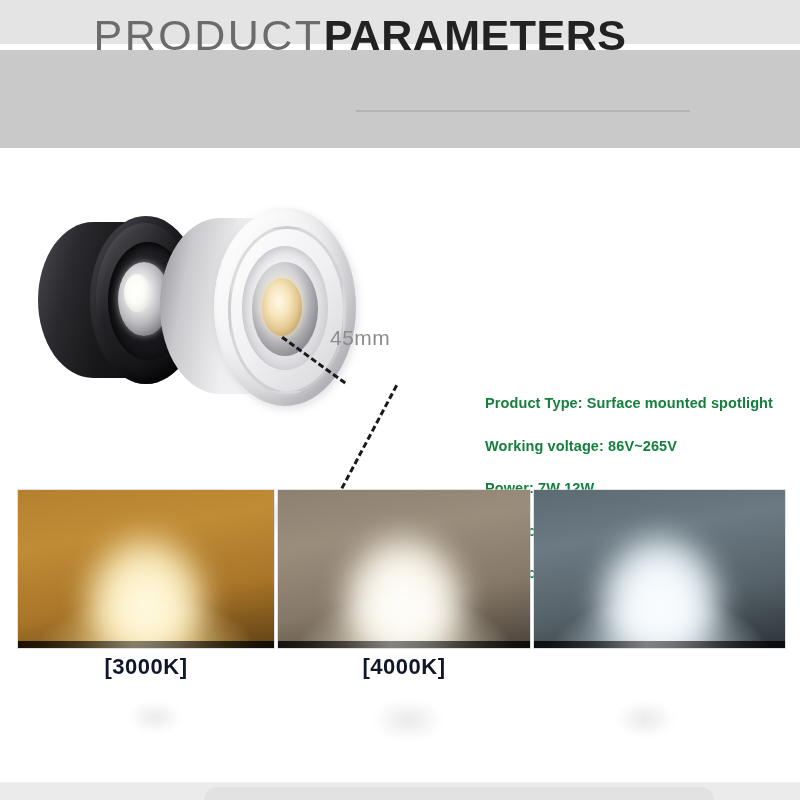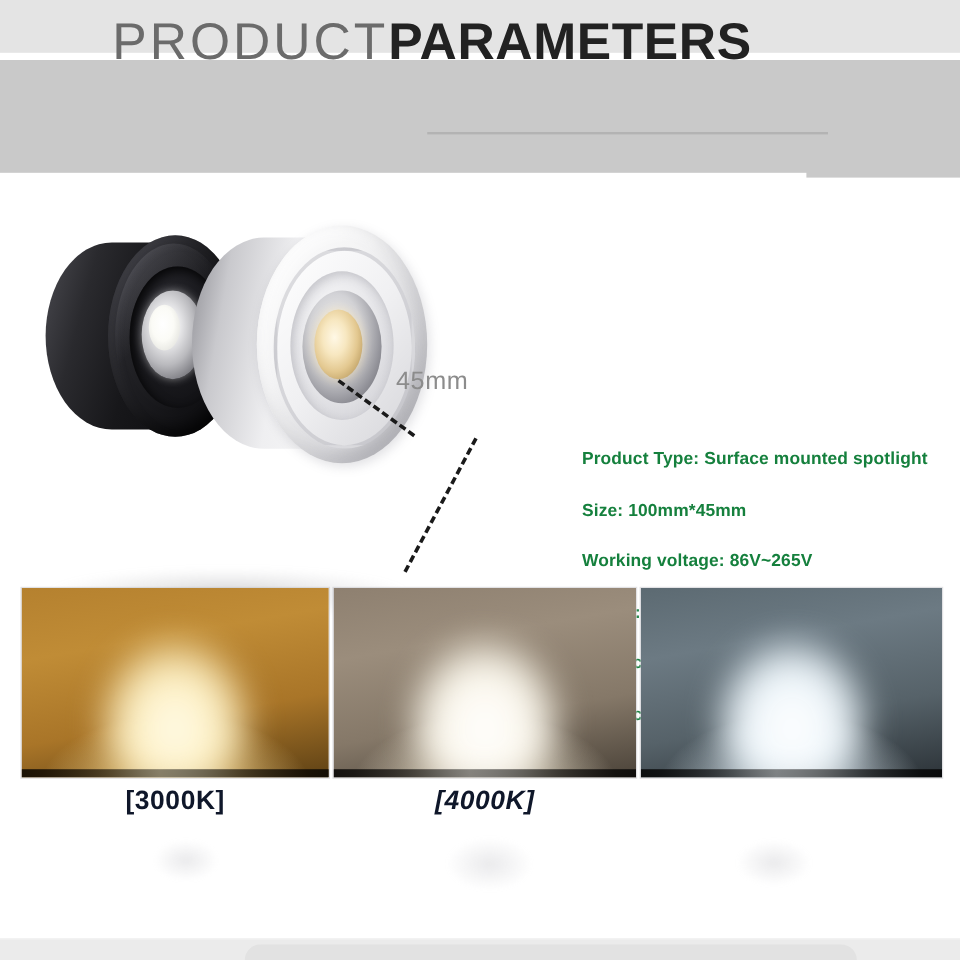--- a/index.html
+++ b/index.html
@@ -61,21 +61,21 @@
   .title-rule {
     position: absolute;
     left: 356px; top: 110px;
     width: 334px; height: 2px;
     background: #b3b3b3;
   }
 
   
   .product-area {
     position: absolute;
-    left: 0; top: 144px;
+    left: 0; top: 164px;
     width: 672px; height: 332px;
     background: #ffffff;
   }
 
   
   .lamp-shadow {
     position: absolute;
     left: 40px; top: 330px;
     width: 300px; height: 42px;
     background: radial-gradient(ellipse at 50% 50%, rgba(120,120,125,0.30) 0%, rgba(140,140,145,0.12) 45%, rgba(255,255,255,0) 72%);
@@ -303,21 +303,21 @@
     position: absolute;
     top: 654px;
     text-align: center;
     font-size: 22px;
     font-weight: 700;
     color: #0f172a;
     letter-spacing: 0.5px;
     line-height: 1.2;
   }
   #ctl-1 { left: 18px;  width: 256px; }
-  #ctl-2 { left: 278px; width: 252px; font-style: italic; }
+  #ctl-2 { left: 278px; width: 252px; }
   #ctl-3 { left: 534px; width: 251px; }
 
   
   .smudge {
     position: absolute;
     border-radius: 50%;
     background: radial-gradient(ellipse at 50% 50%, rgba(186,186,192,0.30) 0%, rgba(255,255,255,0) 70%);
     filter: blur(2px);
   }
   #sm-1 { left: 128px; top: 700px; width: 54px; height: 34px; }
@@ -376,21 +376,20 @@
     </div>
 
     <div class="dim-45-line"></div>
     <div class="dim-45-label">45mm</div>
 
     <div class="dim-100-line"></div>
     <div class="dim-100-label">100mm</div>
 
     <div class="spec-list">
       <div class="spec-row">Product Type: Surface mounted spotlight</div>
-      <div class="spec-row">Size: 100mm*45mm</div>
       <div class="spec-row">Working voltage: 86V~265V</div>
       <div class="spec-row">Power: 7W 12W</div>
       <div class="spec-row">Product color: black/white</div>
       <div class="spec-row">Product material: aluminum</div>
     </div>
   </div>
 
   <div class="ct-strip">
     <div class="ct-panel" id="ct-1">
       <div class="wall"></div>

